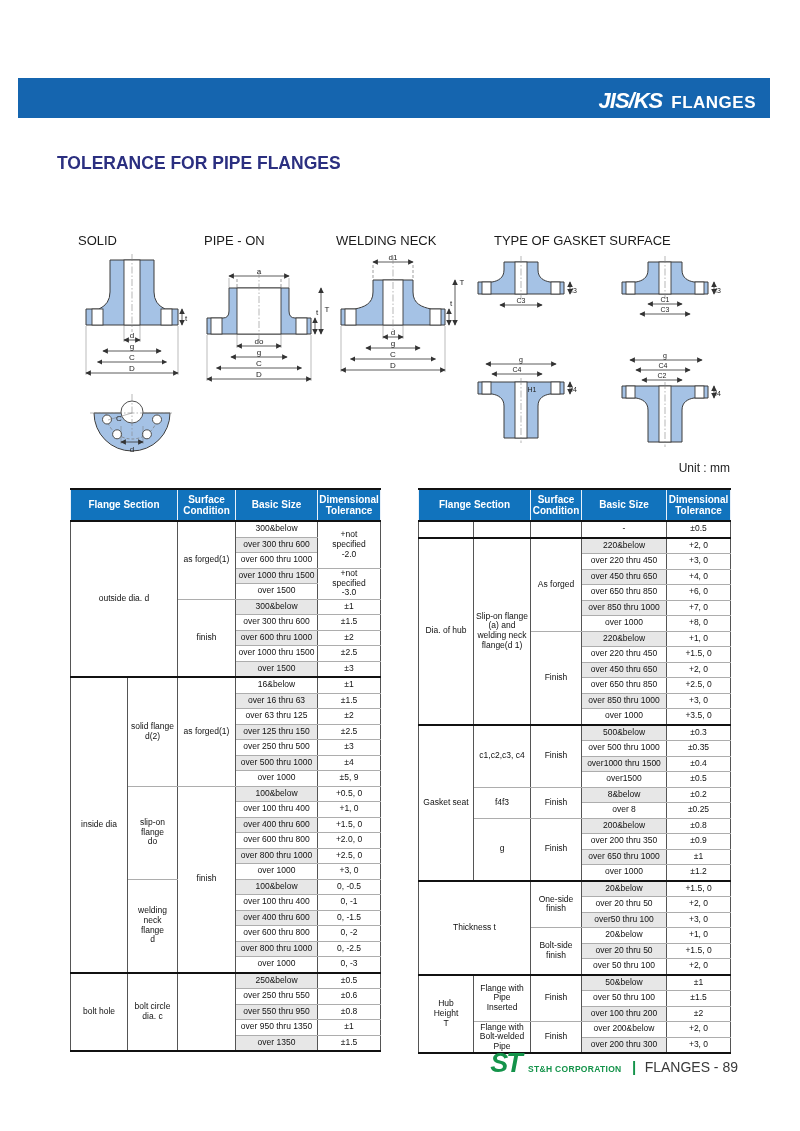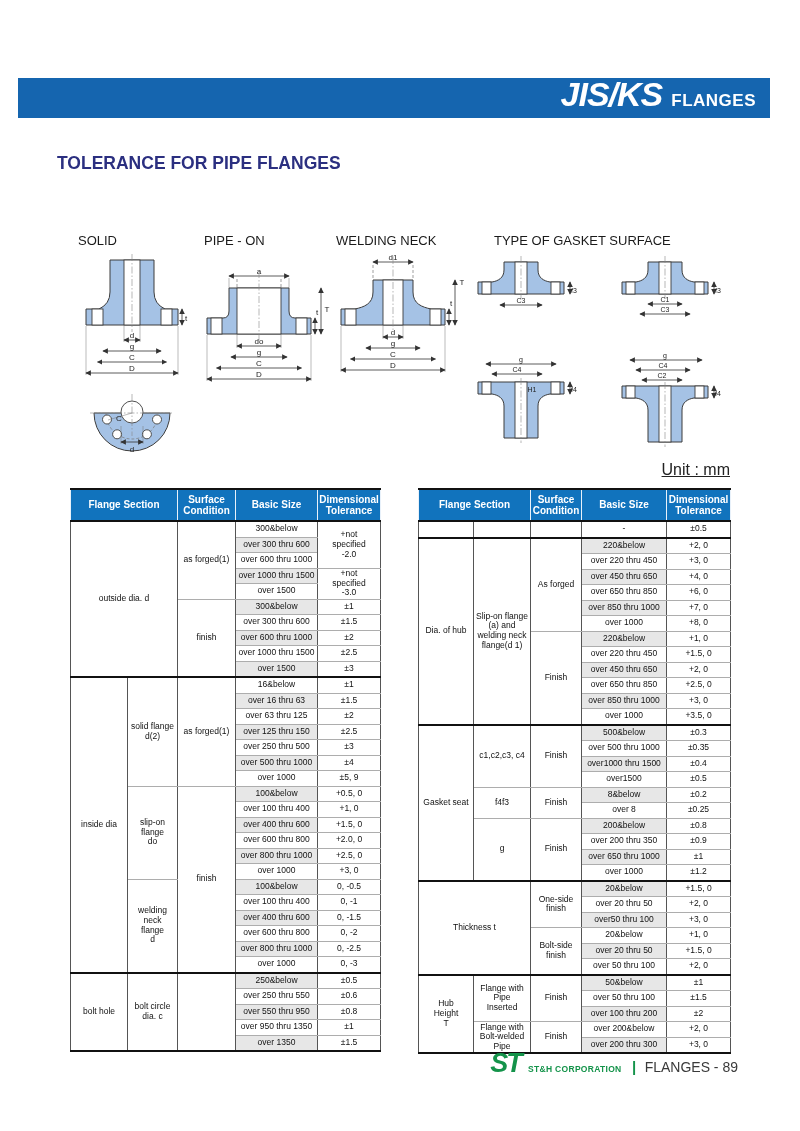--- a/index.html
+++ b/index.html
@@ -2,40 +2,40 @@
 <html><head>
 <meta charset="utf-8">
 <style>
   html,body{margin:0;padding:0;}
   body{width:800px;height:1131px;position:relative;background:#fff;
        font-family:"Liberation Sans",sans-serif;color:#111;overflow:hidden;}
 
   
   .banner{position:absolute;left:18px;top:78px;width:752px;height:40px;background:#1565af;}
   .banner-text{position:absolute;right:14px;bottom:4px;color:#fff;white-space:nowrap;}
-  .banner-main{font-size:34px;font-weight:bold;font-style:italic;letter-spacing:-1px;}
+  .banner-main{font-size:22px;font-weight:bold;font-style:italic;letter-spacing:-1px;}
   .banner-sub{font-size:17px;font-weight:bold;margin-left:9px;letter-spacing:.5px;}
 
   .page-title{position:absolute;left:57px;top:146px;font-size:17.5px;font-weight:bold;color:#2b2f80;margin-top:7px;}
 
   
   .diag{position:absolute;}
   .diag-label{position:absolute;font-size:13px;color:#1a1a1a;text-align:left;white-space:nowrap;}
   svg{display:block;}
   .fl{fill:#a5c2e5;stroke:#3c3c3c;stroke-width:1;}
   .bore{fill:#fff;stroke:#3c3c3c;stroke-width:.9;}
   .dim{stroke:#333;stroke-width:.8;}
   .ext{stroke:#777;stroke-width:.5;}
   .cl{stroke:#888;stroke-width:.6;stroke-dasharray:7 2 1.5 2;fill:none;}
   .dash{stroke:#777;stroke-width:.7;stroke-dasharray:3 2;fill:none;}
   .dt{font-size:8px;fill:#222;text-anchor:middle;font-family:"Liberation Sans",sans-serif;}
   .gdt{font-size:7px;fill:#222;text-anchor:middle;font-family:"Liberation Sans",sans-serif;}
 
   
-  .unit-label{position:absolute;left:418px;top:461px;width:312px;text-align:right;font-size:16px;color:#222;text-decoration:underline;}
+  .unit-label{position:absolute;left:418px;top:461px;width:312px;text-align:right;font-size:12px;color:#222;}
   .tbl{position:absolute;border-collapse:collapse;table-layout:fixed;
        border:1.5px solid #111;border-top:2px solid #111;border-bottom:2px solid #111;padding-left:9px;}
   .tbl-left{left:70px;top:488px;width:310px;}
   .tbl-right{left:418px;top:488px;width:312px;}
   .tbl th{background:#1173bd;color:#fff;font-weight:bold;font-size:10px;height:30px;
           border:1px solid #e8f1fa;border-bottom:2.5px solid #111;border-top:1px solid #111;
           padding:0 1px;line-height:1.15;}
   .tbl td{border-left:1px solid #555;border-right:1px solid #555;
           border-top:1px solid #adadad;border-bottom:1px solid #adadad;
           font-size:8.5px;line-height:1.12;height:14.5px;padding:0 1px;

